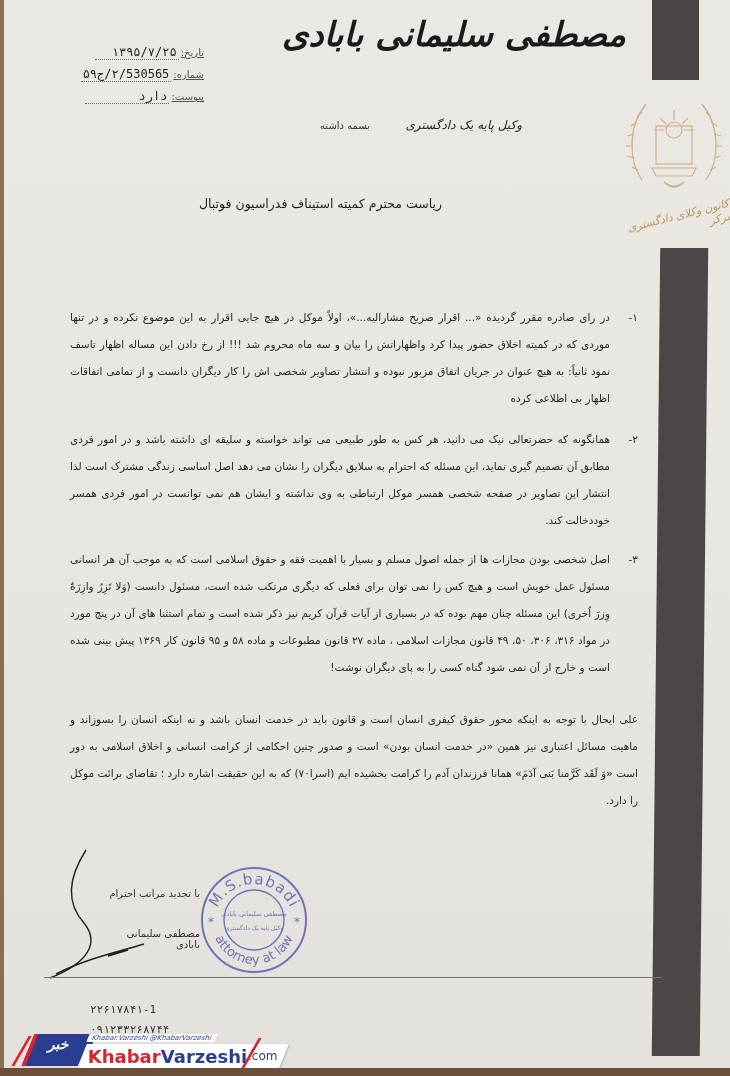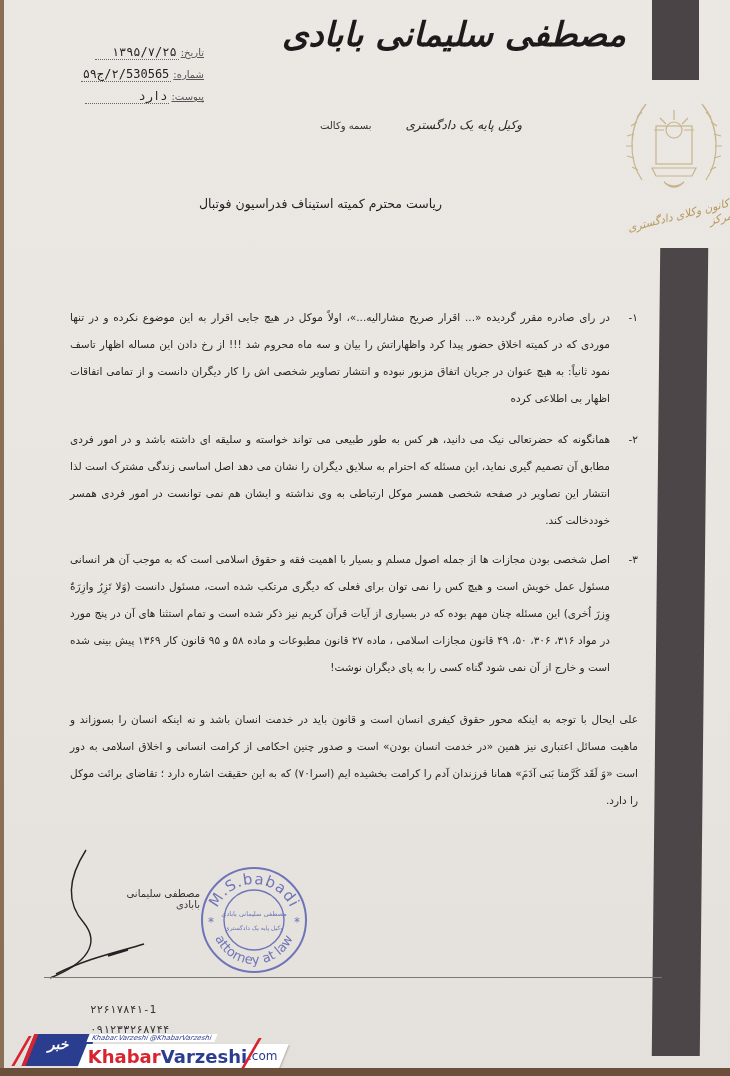--- a/index.html
+++ b/index.html
@@ -166,21 +166,21 @@
     <div class="meta-row">
       <span class="meta-label">شماره:</span>
       <span class="meta-value">۲/530565/ج۵۹</span>
     </div>
     <div class="meta-row">
       <span class="meta-label">پیوست:</span>
       <span class="meta-value">دارد</span>
     </div>
   </div>
 
-  <div class="bismillah">بسمه وکالت</div>
+  <div class="bismillah">بسمه داشته</div>
 
   <div class="addressee">ریاست محترم کمیته استیناف فدراسیون فوتبال</div>
 
 
   <div class="body-text" style="top:304px;">
     <div class="item">
       <span class="item-num">۱-</span>
       <span class="item-text">در رای صادره مقرر گردیده «... اقرار صریح مشارالیه...»، اولاً موکل در هیچ جایی اقرار به این موضوع نکرده و در تنها موردی که در کمیته اخلاق حضور پیدا کرد واظهاراتش را بیان و سه ماه محروم شد !!! از رخ دادن این مساله اظهار تاسف نمود ثانیاً: به هیچ عنوان در جریان اتفاق مزبور نبوده و انتشار تصاویر شخصی اش را کار دیگران دانست و از تمامی اتفاقات اظهار بی اطلاعی کرده</span>
     </div>
   </div>
@@ -195,20 +195,21 @@
   <div class="body-text" style="top:546px;">
     <div class="item">
       <span class="item-num">۳-</span>
       <span class="item-text">اصل شخصی بودن مجازات ها از جمله اصول مسلم و بسیار با اهمیت فقه و حقوق اسلامی است که به موجب آن هر انسانی مسئول عمل خویش است و هیچ کس را نمی توان برای فعلی که دیگری مرتکب شده است، مسئول دانست (وَلا تَزِرُ وازِرَةٌ وِزرَ اُخری) این مسئله چنان مهم بوده که در بسیاری از آیات قرآن کریم نیز ذکر شده است و تمام استثنا های آن در پنج مورد در مواد ۳۱۶، ۳۰۶، ۵۰، ۴۹ قانون مجازات اسلامی ، ماده ۲۷ قانون مطبوعات و ماده ۵۸ و ۹۵ قانون کار ۱۳۶۹ پیش بینی شده است و خارج از آن نمی شود گناه کسی را به پای دیگران نوشت!</span>
     </div>
   </div>
 
   <div class="body-text" style="top:706px;">علی ایحال با توجه به اینکه محور حقوق کیفری انسان است و قانون باید در خدمت انسان باشد و نه اینکه انسان را بسوزاند و ماهیت مسائل اعتباری نیز همین «در خدمت انسان بودن» است و صدور چنین احکامی از کرامت انسانی و اخلاق اسلامی به دور است «وَ لَقَد کَرَّمنا بَنی آدَمَ» همانا فرزندان آدم را کرامت بخشیده ایم (اسرا۷۰) که به این حقیقت اشاره دارد ؛ تقاضای برائت موکل را دارد.</div>
 
   <div class="closing">
+    <div>با تجدید مراتب احترام</div>
     <div>مصطفی سلیمانی بابادی</div>
   </div>
 
   <div class="signature">
     <svg width="100" height="140" viewBox="0 0 100 140">
       <path d="M38 2 C20 30 18 55 36 75 C52 95 40 115 2 130" fill="none" stroke="#222" stroke-width="1.4"></path>
       <path d="M8 126 C40 110 70 104 96 96 M60 108 l20 -6" fill="none" stroke="#222" stroke-width="1.6"></path>
     </svg>
   </div>
 

